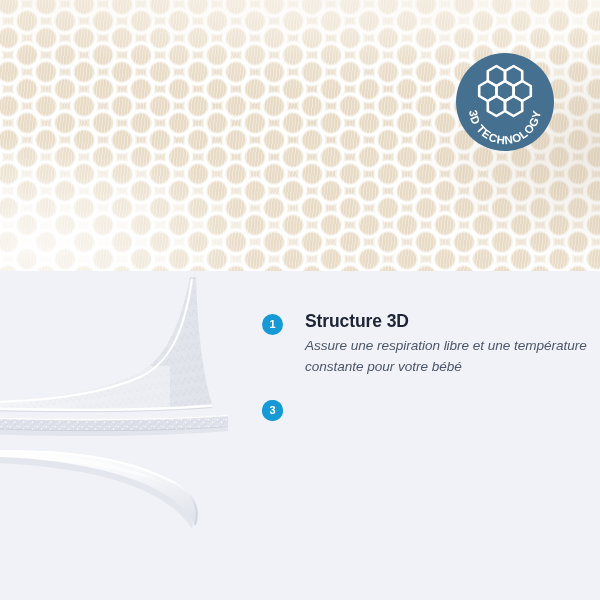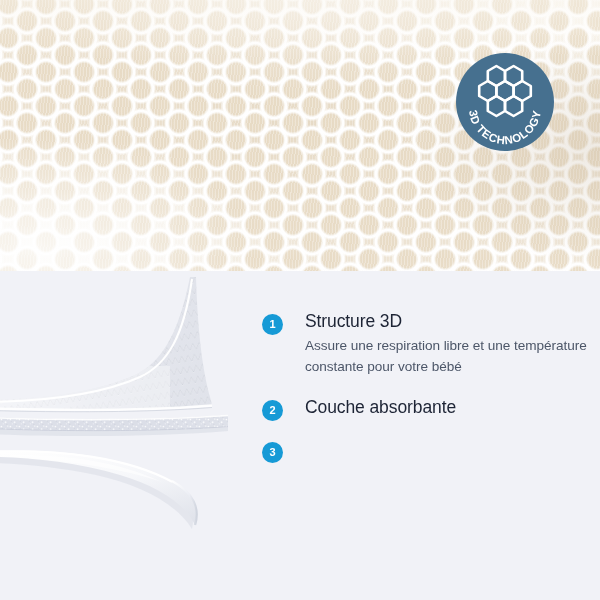--- a/index.html
+++ b/index.html
@@ -135,33 +135,34 @@
     color: #ffffff;
     font-size: 11px;
     font-weight: bold;
     line-height: 21px;
     text-align: center;
     letter-spacing: 0;
   }
 
   .feature-title {
     font-size: 17.5px;
-    font-weight: normal;
+    font-weight: bold;
     color: #1d2435;
     line-height: 1.25;
     letter-spacing: -0.1px;
     margin-bottom: 3px;
   }
 
   .feature-desc {
     font-size: 13.6px;
     font-weight: normal;
     color: #4c5668;
     line-height: 1.52;
     letter-spacing: -0.05px;
+    font-style: italic;
   }
 </style>
 </head>
 <body>
 
 <div id="page">
 
   <div id="photo-panel">
     <div id="photo-base"></div>
     <div id="photo-cells"></div>
@@ -305,21 +306,20 @@
     <div id="features">
 
       <div class="feature">
         <div class="num-badge">1</div>
         <div class="feature-title">Structure 3D</div>
         <div class="feature-desc">Assure une respiration libre et une température constante pour votre bébé</div>
       </div>
 
       <div class="feature">
         <div class="num-badge">2</div>
-        <div class="feature-title">Couche absorbante</div>
       </div>
 
       <div class="feature">
         <div class="num-badge">3</div>
       </div>
 
     </div>
   </div>
 </div>
 

